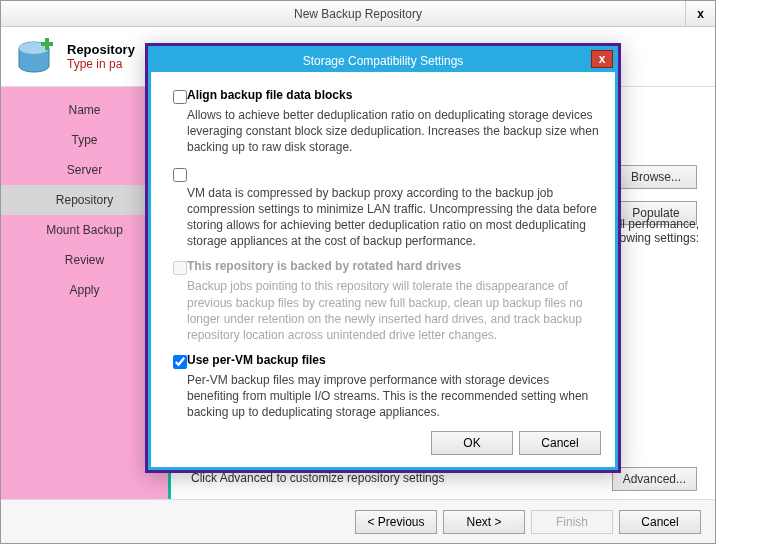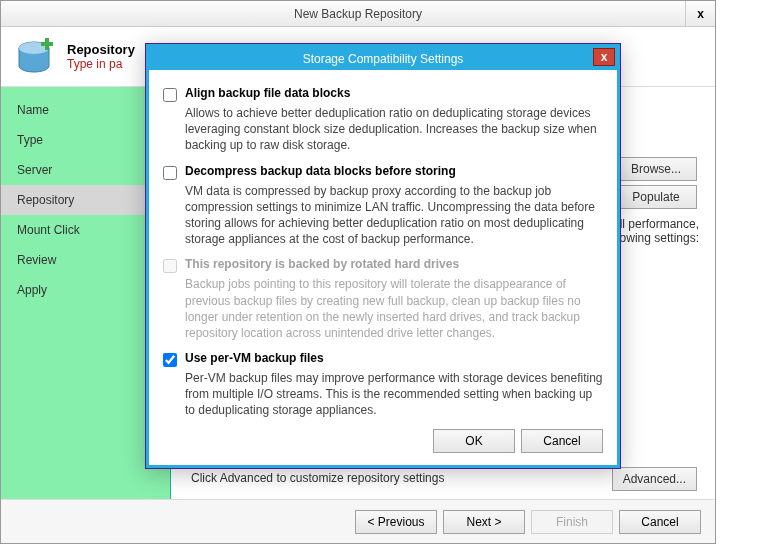--- a/index.html
+++ b/index.html
@@ -49,35 +49,36 @@
     width: 42px; height: 42px; position: relative;
   }
   .header h2 { font-size: 13px; font-weight: 700; }
   .header .sub { font-size: 12px; color: #b91c1c; }
   .body {
     display: flex;
     height: calc(100% - 26px - 60px - 44px);
   }
   .sidebar {
     width: 170px;
-    background: #86efac;
+    background: #f9a8d4;
     padding: 8px 0;
-    border-right: 1px solid #14b8a6;
+    border-right: 3px solid #14b8a6;
+    text-align: center;
   }
   .sidebar .step { padding: 8px 16px; color: #333; }
   .sidebar .step.active { background: #d6d6d6; }
   .content {
     flex: 1;
     padding: 14px 18px;
     position: relative;
     color: #333;
   }
   .content .rightbtns {
     position: absolute; right: 18px; top: 14px;
-    display: flex; flex-direction: column; gap: 4px;
+    display: flex; flex-direction: column; gap: 12px;
   }
   .content .desc {
     position: absolute; top: 130px; left: 185px; right: 16px;
     font-size: 12px; color: #333;
   }
   .content .hint {
     position: absolute; bottom: 14px; left: 20px; right: 111px;
     color: #333;
   }
   .content .advbtn {
@@ -103,21 +104,21 @@
     display: inline-flex; align-items: center; justify-content: center;
     cursor: default;
   }
   .btn.disabled { color: #aaa; border-color: #d0d0d0; background: #f4f4f4; }
   
   .modal {
     position: absolute;
     left: 144px; top: 42px;
     width: 476px;
     background: #fff;
-    border: 1px solid #4c1d95;
+    border: 3px solid #4c1d95;
     box-shadow: 0 4px 22px rgba(0,0,0,0.25);
   }
   .modal .mtitle {
     background: #29abe2;
     height: 26px;
     display: flex; align-items: center; justify-content: center;
     color: #fff; font-size: 12px;
     position: relative;
     border: 3px solid #29abe2;
     border-bottom: none;
@@ -130,21 +131,21 @@
     display: flex; align-items: center; justify-content: center;
     border: 1px solid #8b1f16;
     font-weight: bold;
   }
   .modal-body {
     border: 3px solid #29abe2;
     border-top: none;
     background: #fff;
     padding: 10px 14px 12px 14px;
   }
-  .opt { display: flex; align-items: flex-start; gap: 8px; margin-top: 6px; }
+  .opt { display: flex; align-items: flex-start; margin-top: 6px; margin-left: 8px; }
   .opt input[type=checkbox] { margin-top: 2px; width: 14px; height: 14px; }
   .opt .lbl { font-weight: 700; font-size: 12px; }
   .opt.disabled .lbl { color: #a0a0a0; }
   .optdesc { margin: 3px 0 10px 22px; font-size: 12px; color: #444; line-height: 1.35; }
   .opt.disabled + .optdesc { color: #a9a9a9; }
   .modal-buttons { display: flex; justify-content: flex-end; gap: 6px; margin-top: 6px; }
 </style>
 </head>
 <body>
 
@@ -172,21 +173,21 @@
       <div class="sub">Type in pa</div>
     </div>
   </div>
 
   <div class="body">
     <div class="sidebar">
       <div class="step">Name</div>
       <div class="step">Type</div>
       <div class="step">Server</div>
       <div class="step active">Repository</div>
-      <div class="step">Mount Click</div>
+      <div class="step">Mount Backup</div>
       <div class="step">Review</div>
       <div class="step">Apply</div>
     </div>
     <div class="content">
       <div style="display:flex; gap:10px; align-items:center; margin-top:52px;">
         <div class="input-line"></div>
       </div>
       <div class="rightbtns">
         <div style="height:52px"></div>
         <span class="btn">Browse...</span>
@@ -214,21 +215,20 @@
     <div class="modal-body">
 
       <label class="opt">
         <input type="checkbox" style="">
         <span class="lbl">Align backup file data blocks</span>
       </label>
       <div class="optdesc">Allows to achieve better deduplication ratio on deduplicating storage devices leveraging constant block size deduplication. Increases the backup size when backing up to raw disk storage.</div>
 
       <label class="opt">
         <input type="checkbox" style="">
-        <span class="lbl">Decompress backup data blocks before storing</span>
       </label>
       <div class="optdesc">VM data is compressed by backup proxy according to the backup job compression settings to minimize LAN traffic. Uncompressing the data before storing allows for achieving better deduplication ratio on most deduplicating storage appliances at the cost of backup performance.</div>
 
       <label class="opt disabled">
         <input type="checkbox" disabled="" style="">
         <span class="lbl">This repository is backed by rotated hard drives</span>
       </label>
       <div class="optdesc" style="color:#a9a9a9">Backup jobs pointing to this repository will tolerate the disappearance of previous backup files by creating new full backup, clean up backup files no longer under retention on the newly inserted hard drives, and track backup repository location across unintended drive letter changes.</div>
 
       <label class="opt">

